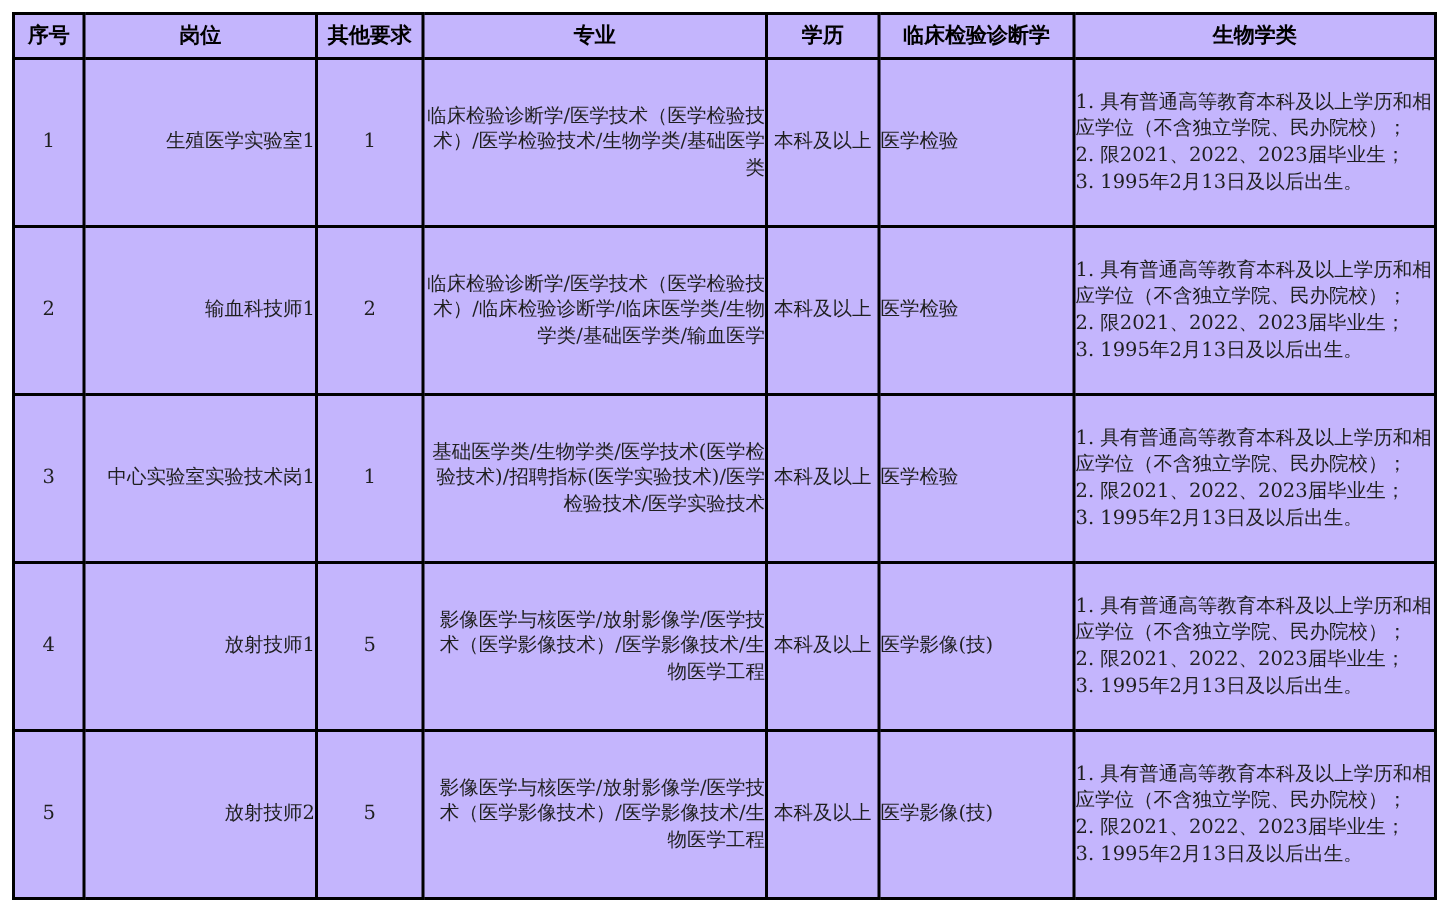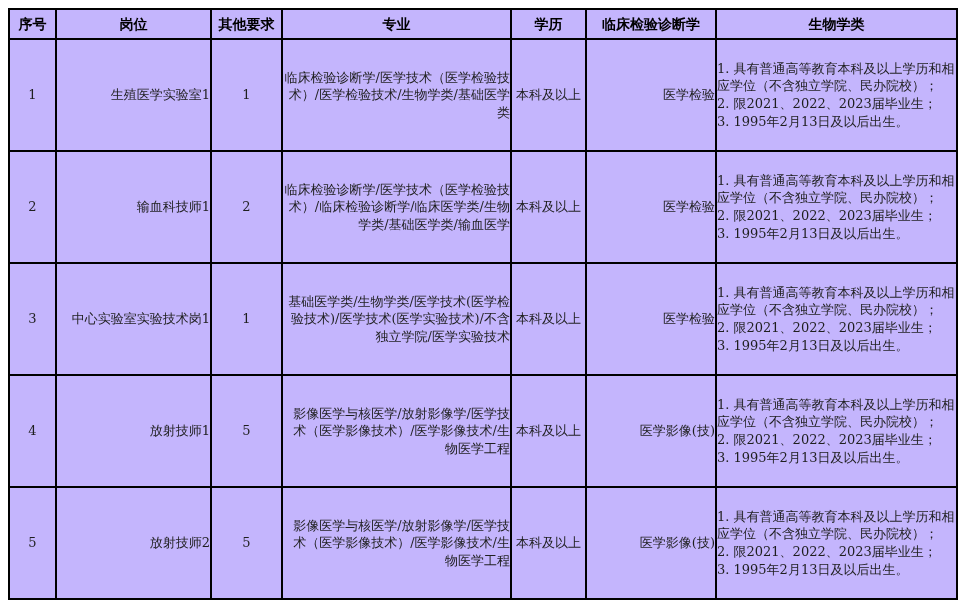--- a/index.html
+++ b/index.html
@@ -43,21 +43,21 @@
     text-align: center;
     height: 30px;
     padding: 2px 2px;
   }
   table.job-table tr.data-row { height: 112px; }
   td.c-seq   { text-align: center; }
   td.c-quota { text-align: center; }
   td.c-pos   { text-align: right; }
   td.c-major { text-align: right; font-size: 12.5px; }
   td.c-deg   { text-align: center; }
-  td.c-subj  { text-align: right; margin-top: 21px; }
+  td.c-subj  { text-align: left; margin-top: 21px; }
   td.c-other { text-align: left; white-space: pre-line; }
 </style>
 </head>
 <body>
 
 <div class="page">
   <table class="job-table">
     <colgroup>
       <col style="width:47px">
       <col style="width:155px">
@@ -98,21 +98,21 @@
         <td class="c-deg">本科及以上</td>
         <td class="c-subj">医学检验</td>
         <td class="c-other">1. 具有普通高等教育本科及以上学历和相应学位（不含独立学院、民办院校）；
 2. 限2021、2022、2023届毕业生；
 3. 1995年2月13日及以后出生。</td>
       </tr>
       <tr class="data-row">
         <td class="c-seq">3</td>
         <td class="c-pos">中心实验室实验技术岗1</td>
         <td class="c-quota">1</td>
-        <td class="c-major">基础医学类/生物学类/医学技术(医学检验技术)/医学技术(医学实验技术)/不含独立学院/医学实验技术</td>
+        <td class="c-major">基础医学类/生物学类/医学技术(医学检验技术)/招聘指标(医学实验技术)/医学检验技术/医学实验技术</td>
         <td class="c-deg">本科及以上</td>
         <td class="c-subj">医学检验</td>
         <td class="c-other">1. 具有普通高等教育本科及以上学历和相应学位（不含独立学院、民办院校）；
 2. 限2021、2022、2023届毕业生；
 3. 1995年2月13日及以后出生。</td>
       </tr>
       <tr class="data-row">
         <td class="c-seq">4</td>
         <td class="c-pos">放射技师1</td>
         <td class="c-quota">5</td>

